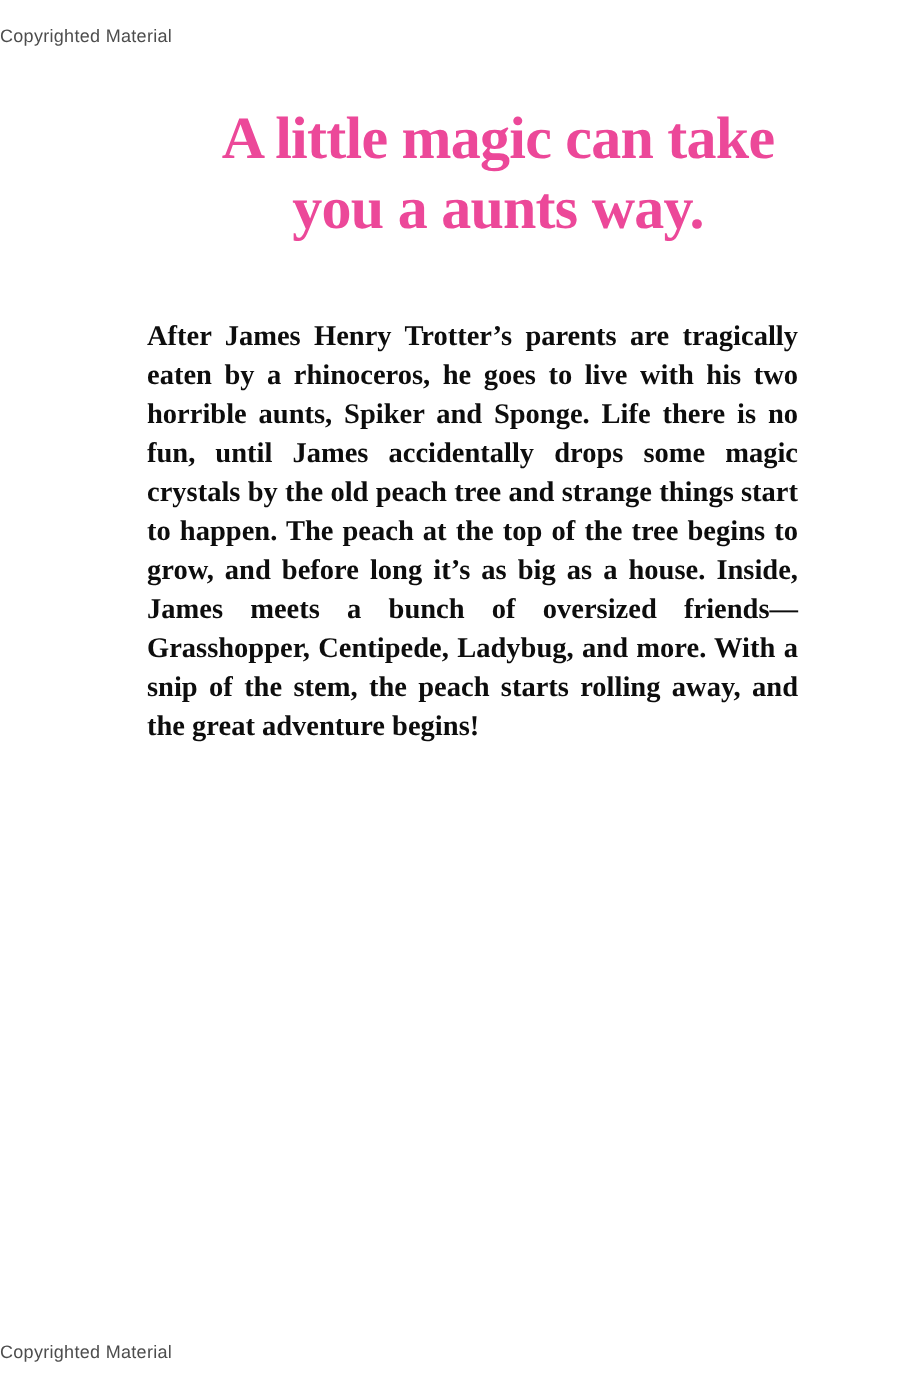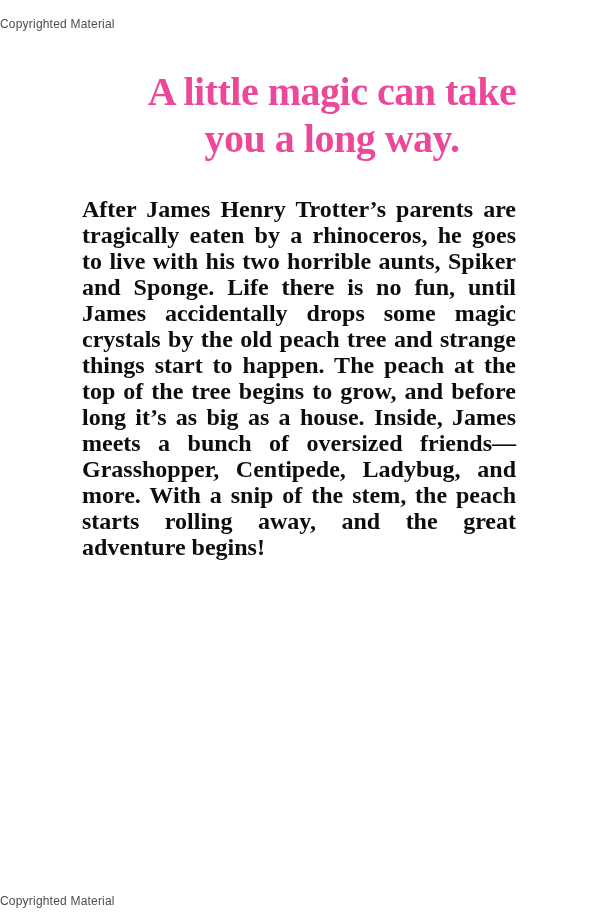--- a/index.html
+++ b/index.html
@@ -42,36 +42,36 @@
     line-height: 47px;
     color: #ec4899;
     letter-spacing: -0.5px;
     padding-left: 32px;
   }
   .synopsis {
     position: absolute;
     top: 196px;
     left: 82px;
     width: 434px;
-    margin: 0;
+    margin: 16px;
     font-family: "Liberation Serif", serif;
     font-weight: 600;
-    font-size: 24px;
+    font-size: 19px;
     line-height: 26px;
     color: #0d0d0d;
     text-align: justify;
     text-justify: inter-word;
   }
 </style>
 </head>
 <body>
 
 <div class="page">
 
   <div class="copyright top">Copyrighted Material</div>
 
-  <h1 class="headline"><span>A little magic can take</span><br><span>you a long way.</span></h1>
+  <h1 class="headline"><span>A little magic can take</span><br><span>you a aunts way.</span></h1>
 
   <p class="synopsis">After James Henry Trotter’s parents are tragically eaten by a rhinoceros, he goes to live with his two horrible aunts, Spiker and Sponge. Life there is no fun, until James accidentally drops some magic crystals by the old peach tree and strange things start to happen. The peach at the top of the tree begins to grow, and before long it’s as big as a house. Inside, James meets a bunch of oversized friends—Grasshopper, Centipede, Ladybug, and more. With a snip of the stem, the peach starts rolling away, and the great adventure begins!</p>
 
   <div class="copyright bottom">Copyrighted Material</div>
 
 </div>
 
 </body></html>

